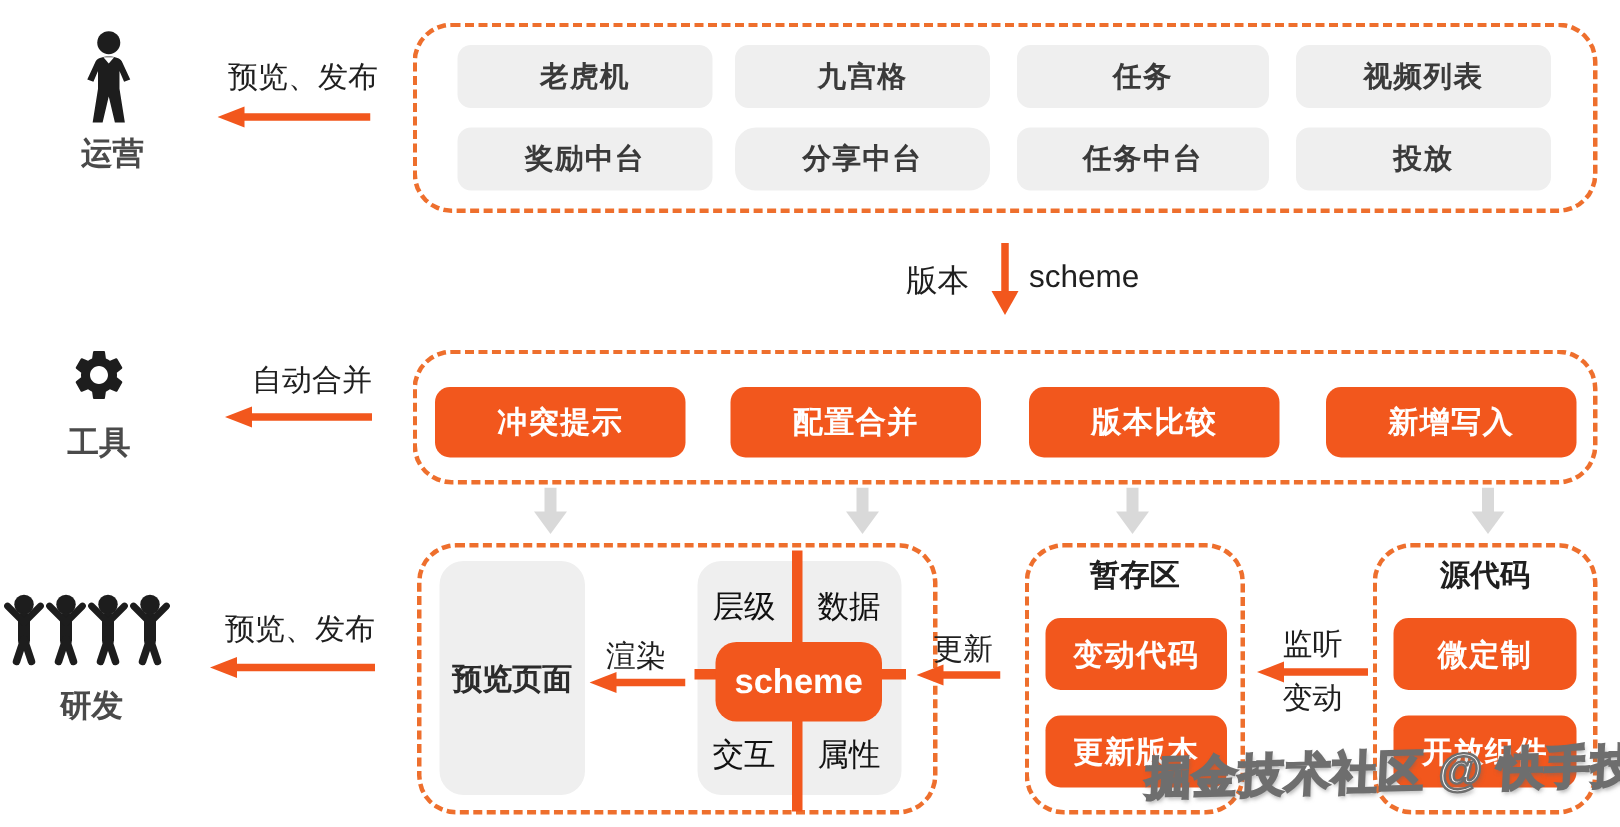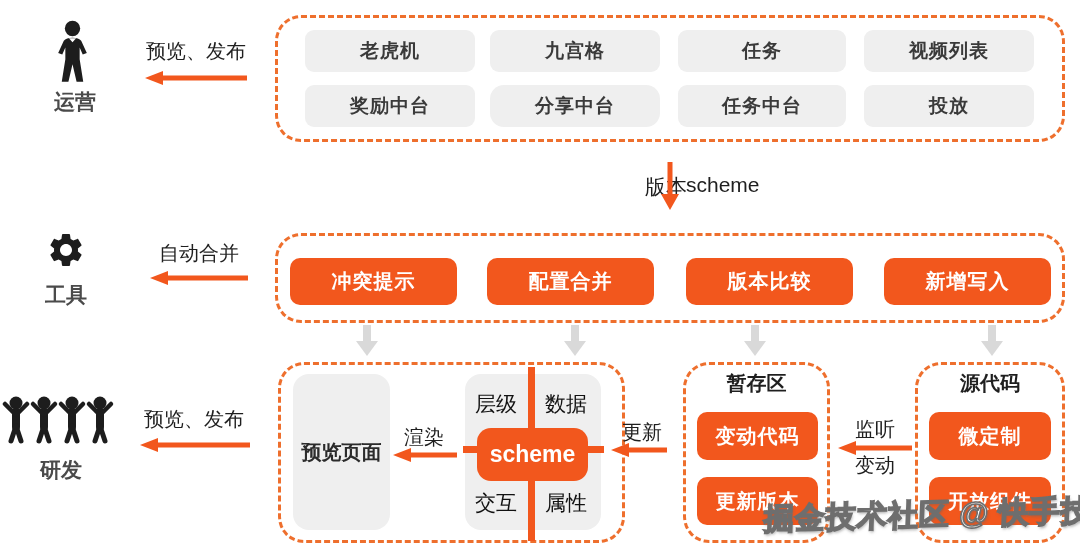--- a/index.html
+++ b/index.html
@@ -12,21 +12,21 @@
   .stage{
     position:relative;width:1080px;height:551px;background:#ffffff;
     overflow:hidden;font-family:"Liberation Sans","DejaVu Sans",sans-serif;
   }
   .dashed{position:absolute;border:3px dashed var(--dash);border-radius:26px;box-sizing:border-box;background:transparent;}
   .gbtn{position:absolute;background:var(--graybtn);border-radius:9px;display:flex;align-items:center;justify-content:center;
         font-size:19px;color:#3a3a3a;font-weight:600;letter-spacing:1px;}
   .obtn{position:absolute;background:var(--orange);border-radius:10px;display:flex;align-items:center;justify-content:center;
         font-size:20px;color:#ffffff;font-weight:600;letter-spacing:1px;z-index:2;}
   .lbl{position:absolute;color:#1f1f1f;font-size:20px;white-space:nowrap;}
-  .lbl.center{text-align:center;}
+  .lbl.center{text-align:right;}
   .actor-lbl{position:absolute;color:#4a4a4a;font-size:21px;font-weight:700;text-align:center;white-space:nowrap;}
   .box-title{position:absolute;color:#1f1f1f;font-size:20px;font-weight:600;text-align:center;white-space:nowrap;}
   .qlbl{position:absolute;color:#111111;font-size:21px;font-weight:400;white-space:nowrap;}
   .arr{position:absolute;}
   .arr svg{display:block;}
   .crossline{position:absolute;background:var(--orange);z-index:1;}
   .preview-box{position:absolute;background:var(--graybtn);border-radius:16px;display:flex;align-items:center;justify-content:center;
         font-size:20px;font-weight:600;color:#2b2b2b;}
   .quad-box{position:absolute;background:var(--graybtn);border-radius:16px;}
   .watermark{
@@ -116,21 +116,21 @@
   <div class="dashed" style="left:275px;top:15px;width:790px;height:127px;"></div>
   <div class="gbtn" style="left:305px;top:30px;width:170px;height:42px;">老虎机</div>
   <div class="gbtn" style="left:490px;top:30px;width:170px;height:42px;">九宫格</div>
   <div class="gbtn" style="left:678px;top:30px;width:168px;height:42px;">任务</div>
   <div class="gbtn" style="left:864px;top:30px;width:170px;height:42px;">视频列表</div>
   <div class="gbtn" style="left:305px;top:85px;width:170px;height:42px;">奖励中台</div>
   <div class="gbtn" style="left:490px;top:85px;width:170px;height:42px;border-radius:14px;">分享中台</div>
   <div class="gbtn" style="left:678px;top:85px;width:168px;height:42px;">任务中台</div>
   <div class="gbtn" style="left:864px;top:85px;width:170px;height:42px;">投放</div>
 
-  <div class="lbl" style="left:604px;top:173px;font-size:21px;margin-left:41px;">版本</div>
+  <div class="lbl" style="left:604px;top:173px;font-size:21px;">版本</div>
   <div class="arr" style="left:660px;top:162px;">
     <svg width="20" height="50">
         <rect x="7.5" y="0" width="5" height="34" fill="#f2571d"></rect>
         <polygon points="1,32 19,32 10,48" fill="#f2571d"></polygon>
       </svg>
   </div>
   <div class="lbl" style="left:686px;top:173px;font-size:21px;">scheme</div>
 
   <div class="dashed" style="left:275px;top:233px;width:790px;height:90px;"></div>
   <div class="obtn" style="left:290px;top:258px;width:167px;height:47px;">冲突提示</div>

